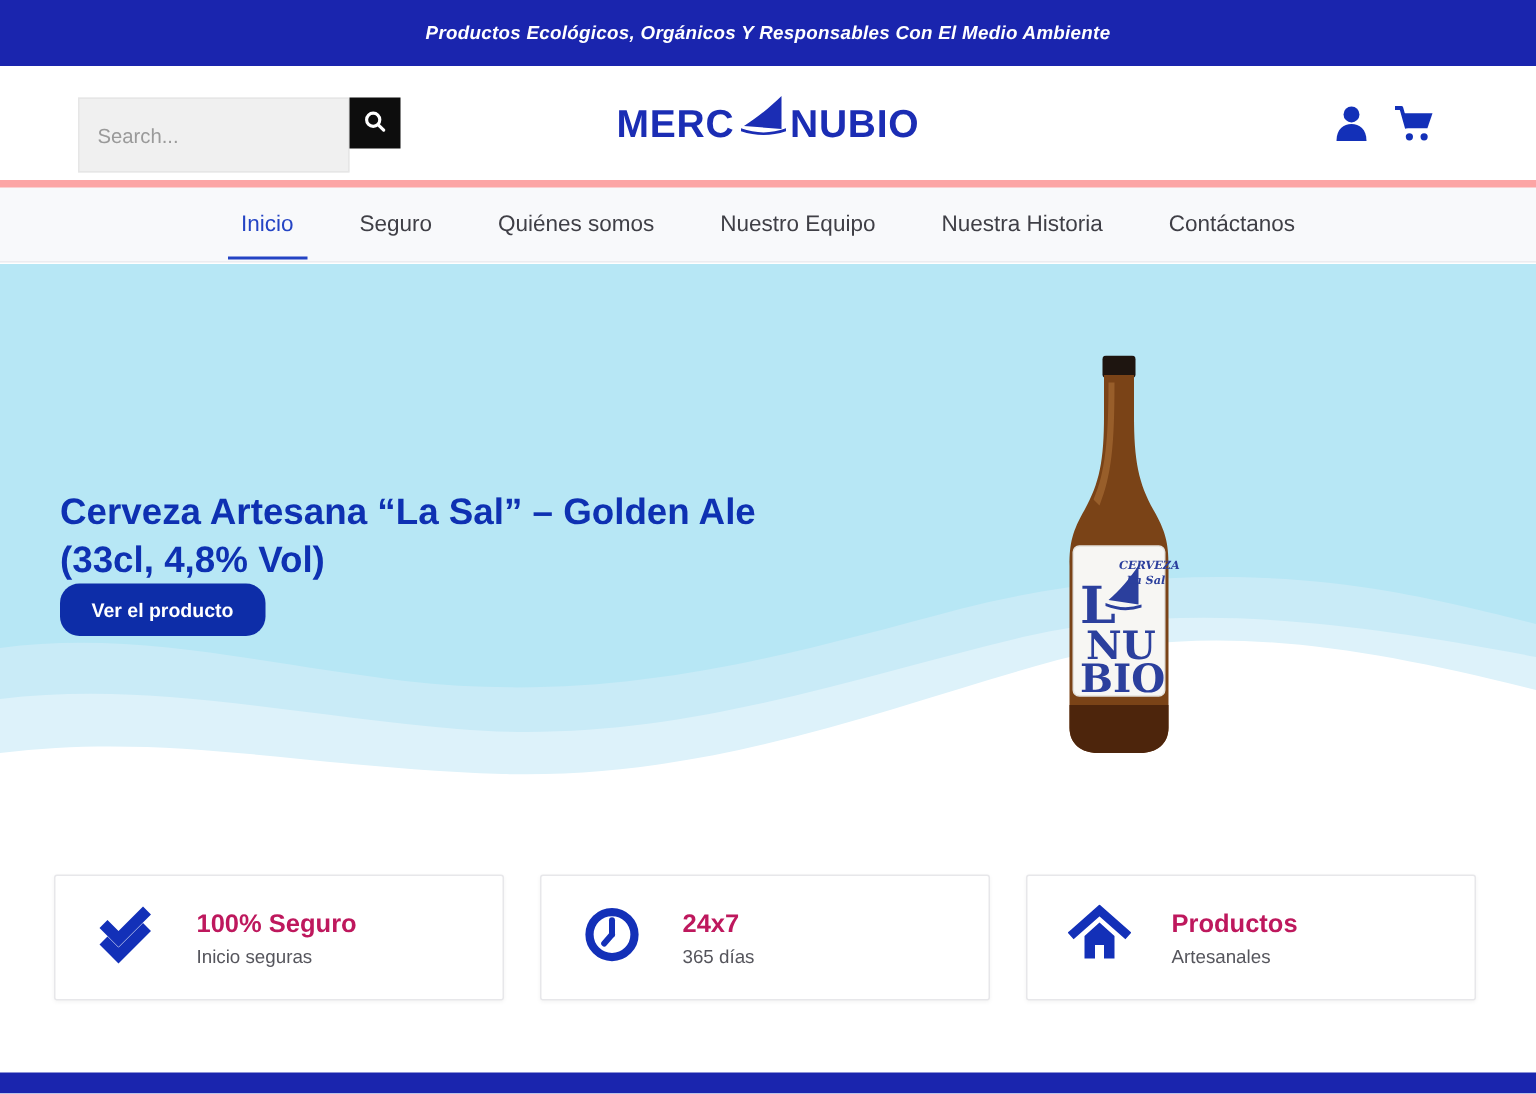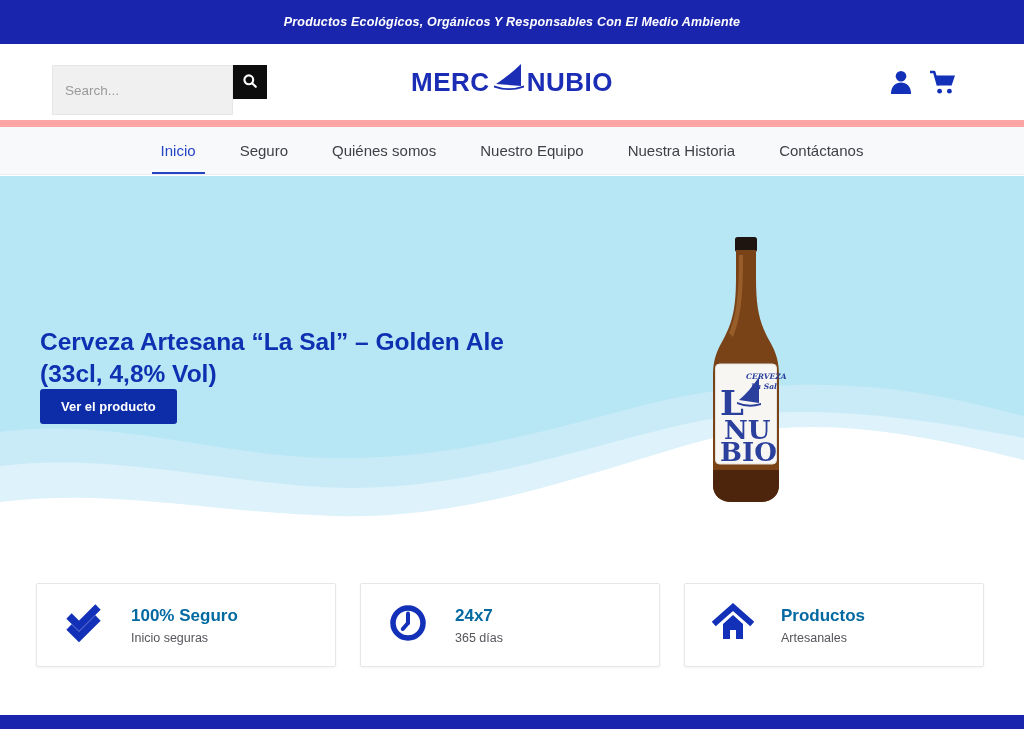--- a/index.html
+++ b/index.html
@@ -24,47 +24,47 @@
   .logo { position:absolute; left:0; right:0; top:0; height:76px; display:flex;
           align-items:center; justify-content:center; gap:1px; cursor:pointer;
           color:#1b2db4; font-size:26px; font-weight:800; letter-spacing:.5px; }
   .logo svg { margin:0 1px 4px 2px; }
   .hicon { position:absolute; top:26px; cursor:pointer; }
   .hicon.account { right:112px; }
   .hicon.cart { right:68px; }
 
   
   .nav { position:absolute; top:120px; left:0; right:0; height:55px; background:#f8f9fb;
-         border-top:7px solid #fca5a5; border-bottom:1px solid #ececf0;
+         border-top:5px solid #fca5a5; border-bottom:1px solid #ececf0;
          display:flex; align-items:center; justify-content:center; gap:44px; }
   .nav-item { font-size:15px; color:#3f3f46; cursor:pointer; position:relative; }
   .nav-item.active { color:#2444c4; }
   .nav-item.active::after { content:""; position:absolute; left:-9px; right:-9px;
          bottom:-15px; height:2.5px; background:#2444c4; }
 
   
   .hero { position:absolute; top:176px; left:0; right:0; height:382px;
           background:#b7e7f5; overflow:hidden; }
   .hero-waves { position:absolute; left:0; bottom:0; width:1024px; height:238px; }
   .hero-title { position:absolute; left:40px; top:150px; width:480px;
                 font-size:24.5px; font-weight:700; color:#0e31b2; line-height:1.32; }
   .hero-cta { position:absolute; left:40px; top:213px; background:#0d2da8; color:#fff;
-              border:none; border-radius:3px; font-size:13px; font-weight:700;
+              border:none; border-radius:13px; font-size:13px; font-weight:700;
               padding:10px 21px; cursor:pointer; font-family:"Liberation Sans", sans-serif; }
   .bottle { position:absolute; left:699px; top:61px; width:94px; height:270px; }
   .bottle-letter { font-family:"DejaVu Serif", serif; font-weight:bold; fill:#2b3f9d; }
   .bottle-small { font-family:"DejaVu Serif", serif; font-style:italic; font-weight:bold; fill:#2b3f9d; }
 
   
   .features { position:absolute; top:583px; left:36px; display:flex; gap:24px; }
   .card { width:300px; height:84px; background:#fff; border:1px solid #e7e7ea;
           border-radius:2px; box-shadow:0 1px 3px rgba(0,0,0,.05);
           display:flex; align-items:center; padding-left:27px; gap:27px; }
   .card-text { display:flex; flex-direction:column; gap:5px; }
-  .card-title { font-size:17px; font-weight:700; color:#0369a1; }
+  .card-title { font-size:17px; font-weight:700; color:#be185d; }
   .card-sub { font-size:12.5px; color:#55555c; }
 
   
   .footer-strip { position:absolute; left:0; right:0; bottom:0; height:14px; background:#1a25ae; }
 </style>
 </head>
 <body>
 
 <div class="page">
 

